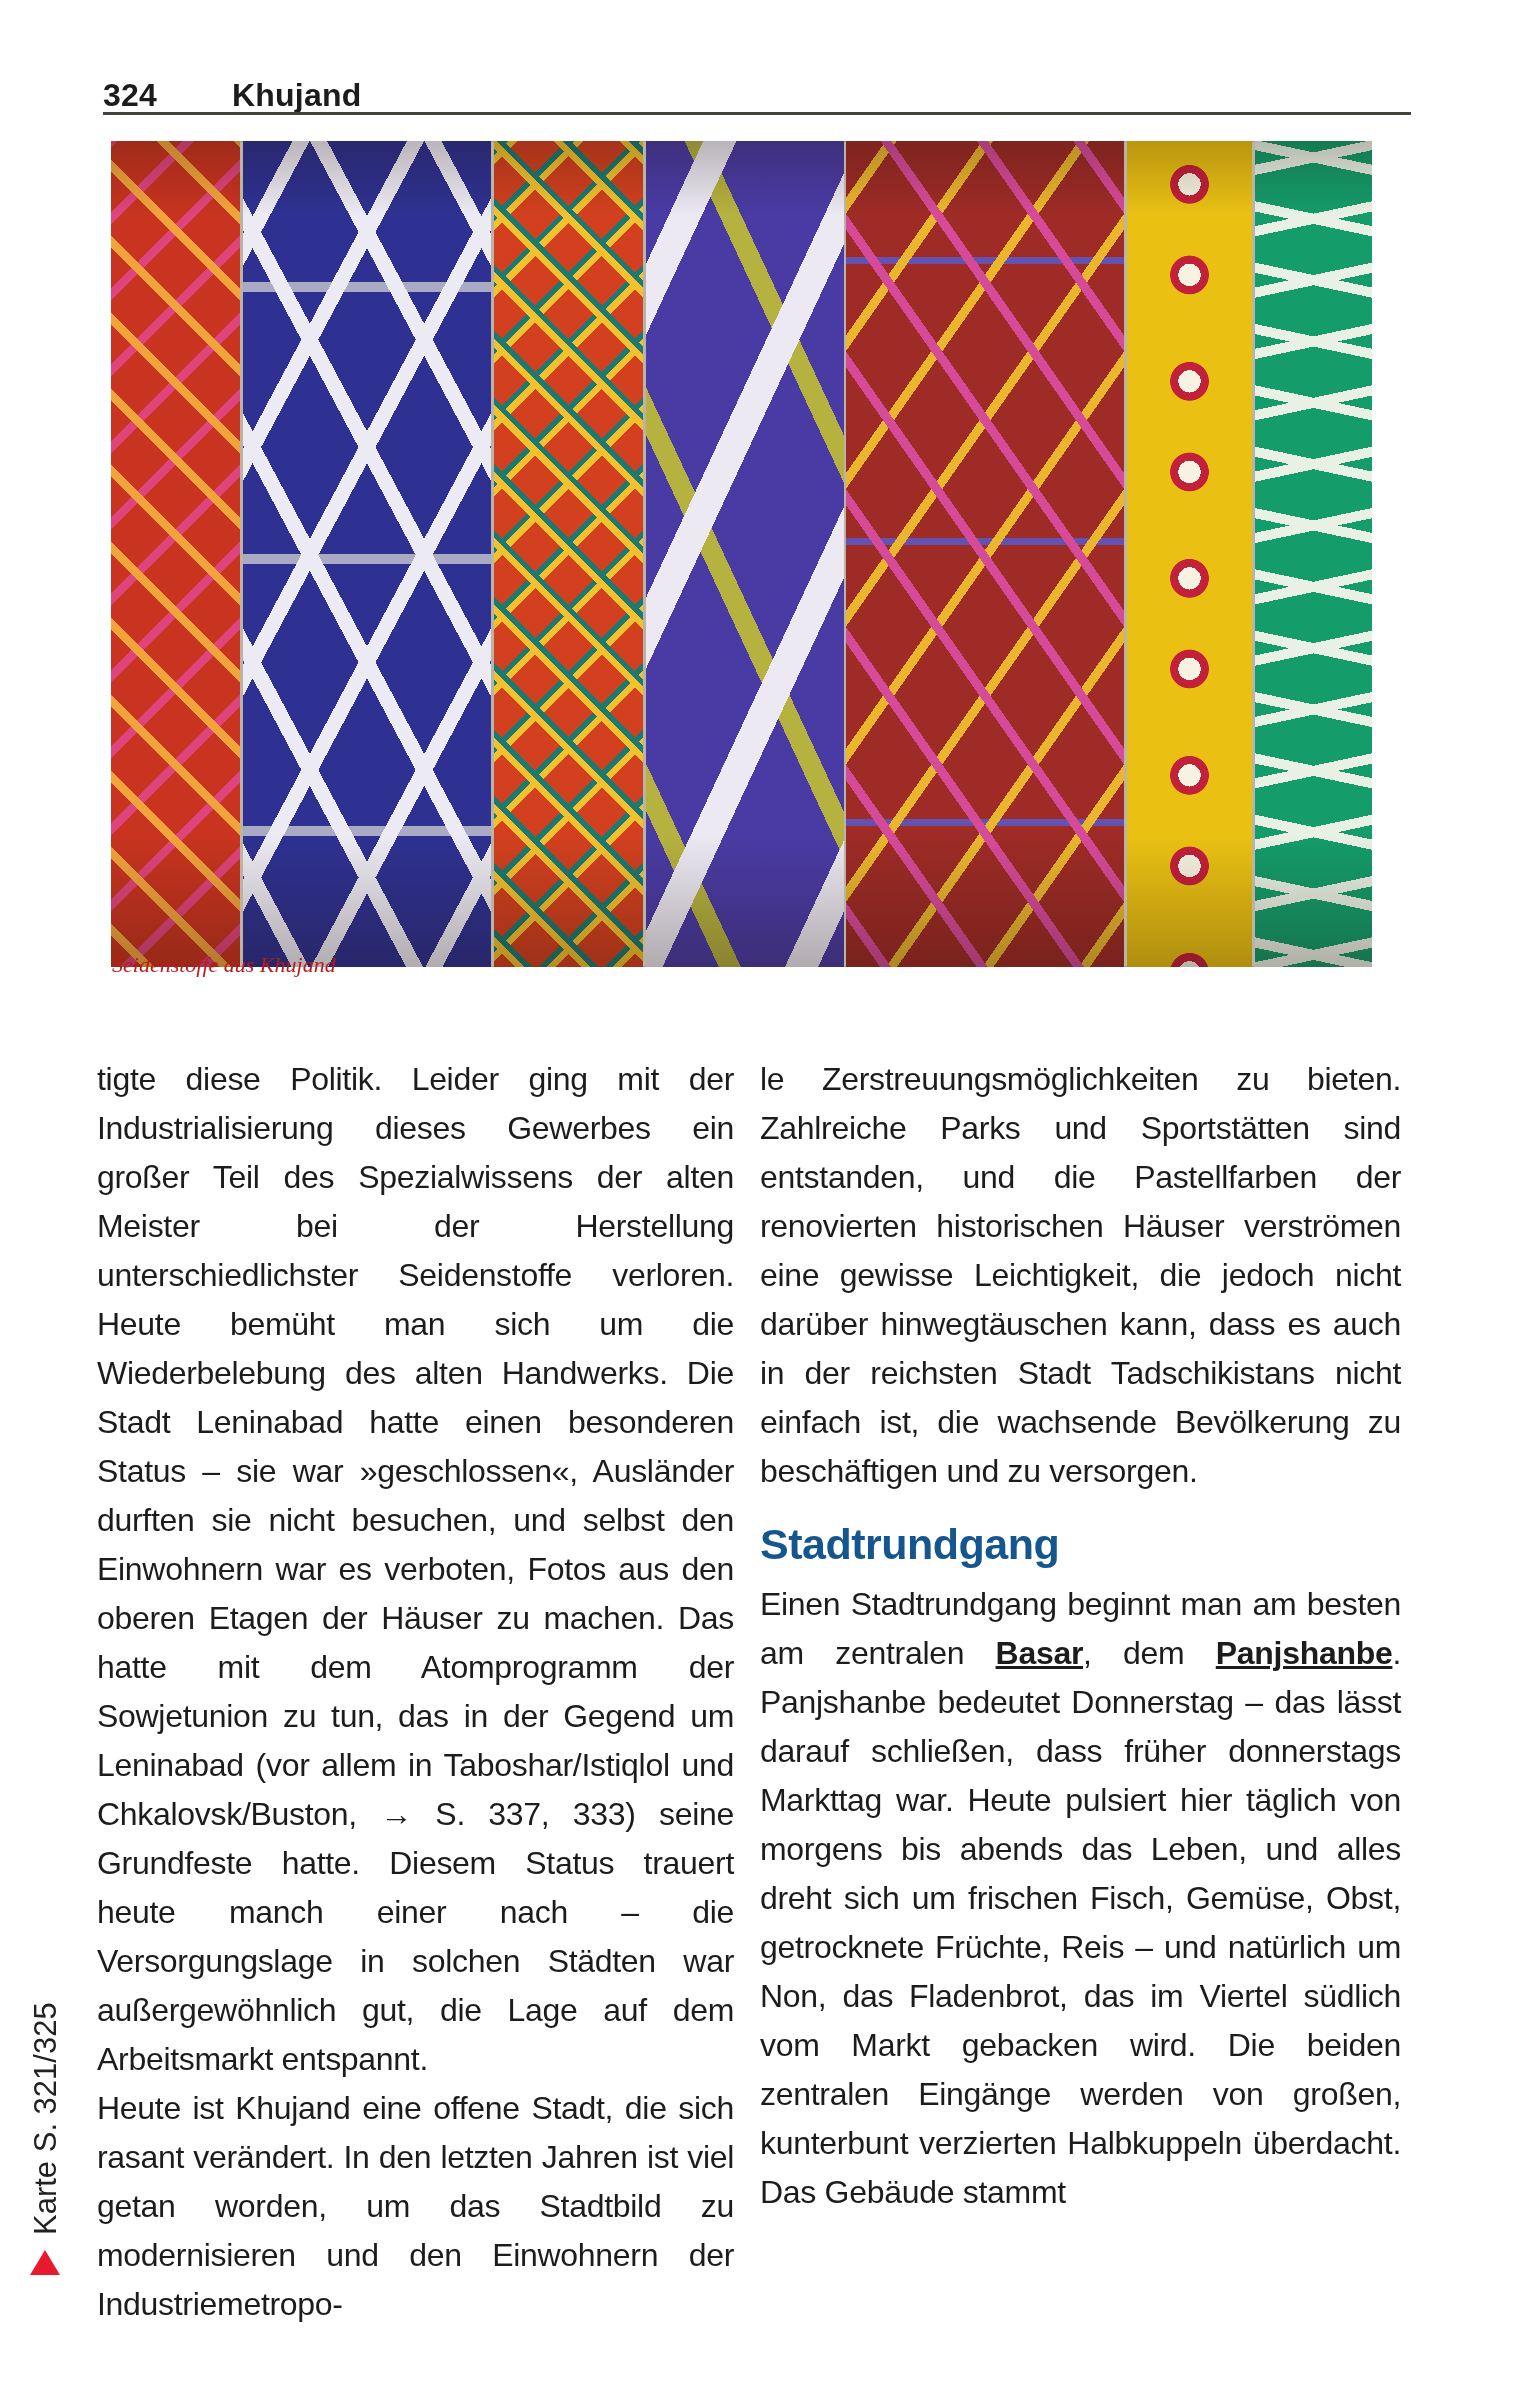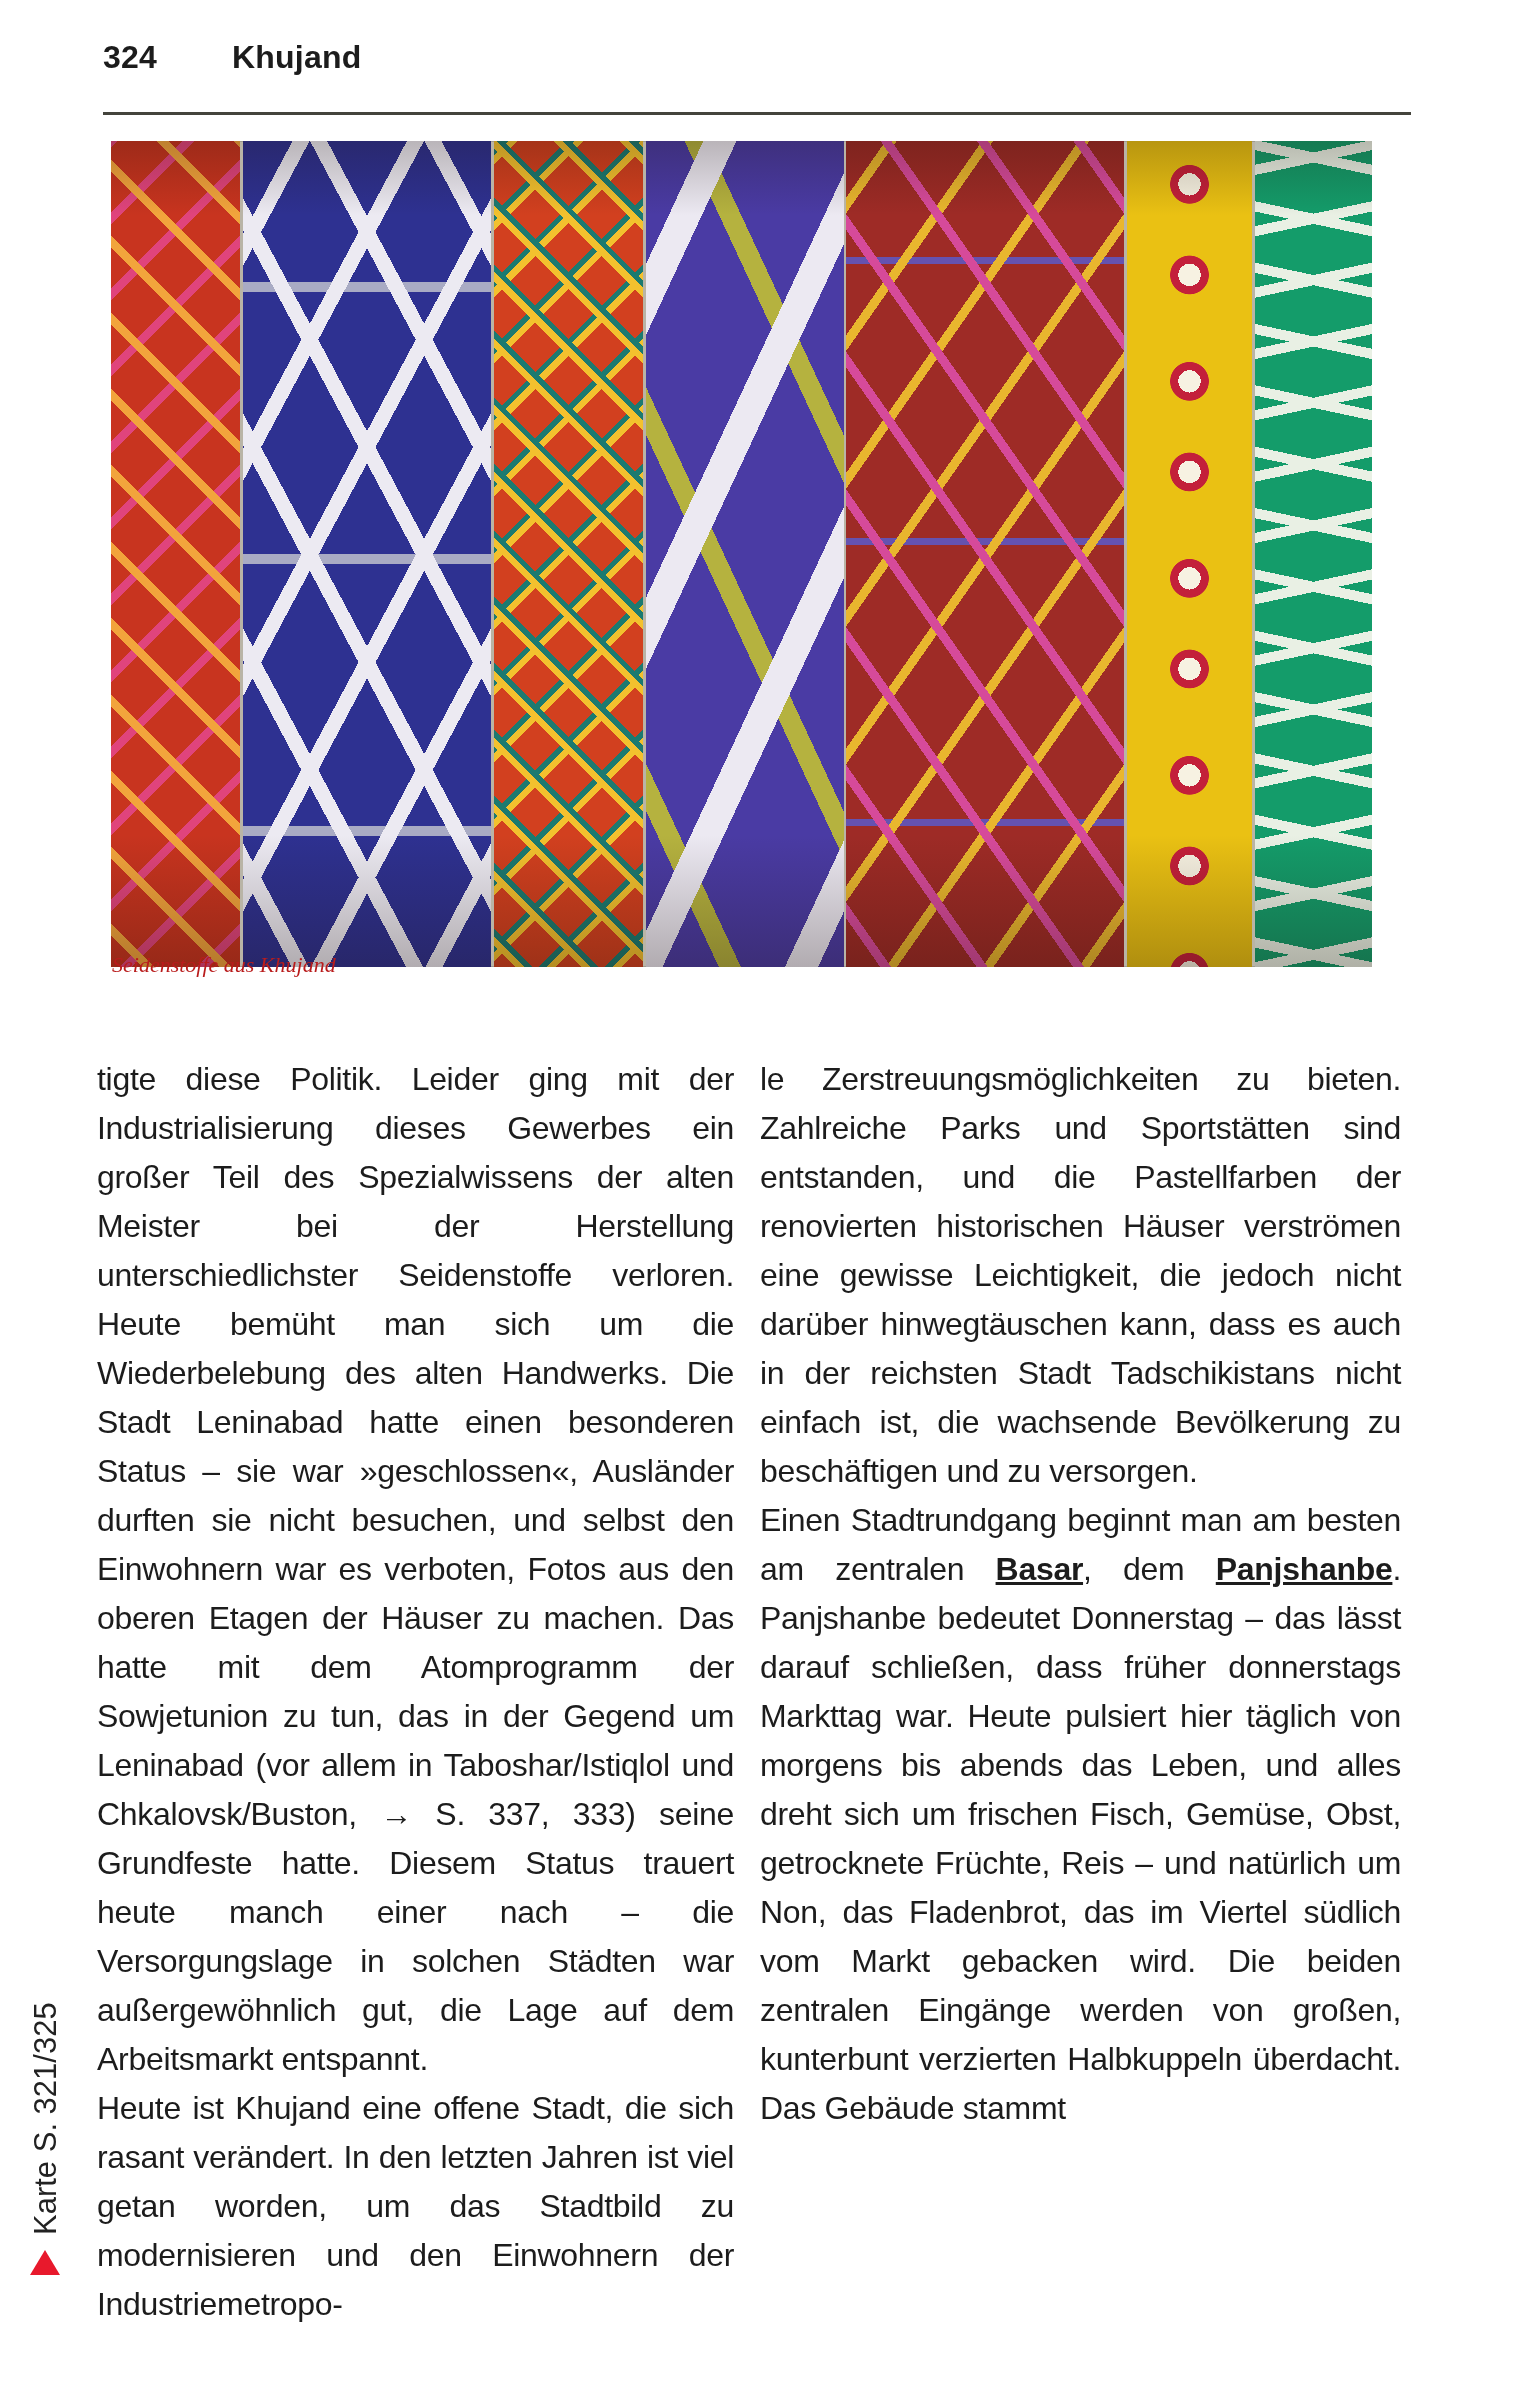--- a/index.html
+++ b/index.html
@@ -22,21 +22,21 @@
     width:1514px;height:2399px;
     background:var(--page-bg);
     overflow:hidden;
   }
 
   
   .pagehead{
     position:absolute;left:103px;top:39px;width:1308px;
     font-size:32px;font-weight:bold;letter-spacing:0.2px;
   }
-  .pagenum{display:inline-block;min-width:67px;}
+  .pagenum{display:inline-block;min-width:67px;margin-top:38px;}
   .chapter{display:inline-block;margin-left:62px;}
   .rule{
     position:absolute;left:103px;top:112px;width:1308px;height:2.8px;
     background:var(--rule-color);
   }
 
   
   .photo{
     position:absolute;left:111px;top:141px;width:1261px;height:826px;
     margin:0;display:flex;gap:2.8px;background:#b9b4a6;
@@ -141,20 +141,21 @@
 
   <div class="caption">Seidenstoffe aus Khujand</div>
 
   <section class="col col-left">
     <p>tigte diese Politik. Leider ging mit der Industrialisierung dieses Gewerbes ein großer Teil des Spezialwissens der alten Meister bei der Herstellung unterschiedlichster Seidenstoffe verloren. Heute bemüht man sich um die Wiederbelebung des alten Handwerks. Die Stadt Leninabad hatte einen besonderen Status – sie war »geschlossen«, Ausländer durften sie nicht besuchen, und selbst den Einwohnern war es verboten, Fotos aus den oberen Etagen der Häuser zu machen. Das hatte mit dem Atomprogramm der Sowjetunion zu tun, das in der Gegend um Leninabad (vor allem in Taboshar/Istiqlol und Chkalovsk/Buston, → S. 337, 333) seine Grundfeste hatte. Diesem Status trauert heute manch einer nach – die Versorgungslage in solchen Städten war außergewöhnlich gut, die Lage auf dem Arbeitsmarkt entspannt.</p>
     <p>Heute ist Khujand eine offene Stadt, die sich rasant verändert. In den letzten Jahren ist viel getan worden, um das Stadtbild zu modernisieren und den Einwohnern der Industriemetropo-</p>
   </section>
 
   <section class="col col-right">
     <p>le Zerstreuungsmöglichkeiten zu bieten. Zahlreiche Parks und Sportstätten sind entstanden, und die Pastellfarben der renovierten historischen Häuser verströmen eine gewisse Leichtigkeit, die jedoch nicht darüber hinwegtäuschen kann, dass es auch in der reichsten Stadt Tadschikistans nicht einfach ist, die wachsende Bevölkerung zu beschäftigen und zu versorgen.</p>
+    <h2 class="subhead">Stadtrundgang</h2>
     <p><span>Einen Stadtrundgang beginnt man am besten am zentralen </span><span class="b">Basar</span><span>, dem </span><span class="b">Panjshanbe</span><span>. Panjshanbe bedeutet Donnerstag – das lässt darauf schließen, dass früher donnerstags Markttag war. Heute pulsiert hier täglich von morgens bis abends das Leben, und alles dreht sich um frischen Fisch, Gemüse, Obst, getrocknete Früchte, Reis – und natürlich um Non, das Fladenbrot, das im Viertel südlich vom Markt gebacken wird. Die beiden zentralen Eingänge werden von großen, kunterbunt verzierten Halbkuppeln überdacht. Das Gebäude stammt</span></p>
   </section>
 
   <div class="map-ref">
     <span class="tri"></span><span class="map-label">Karte S. 321/325</span>
   </div>
 
 </div>
 
 

